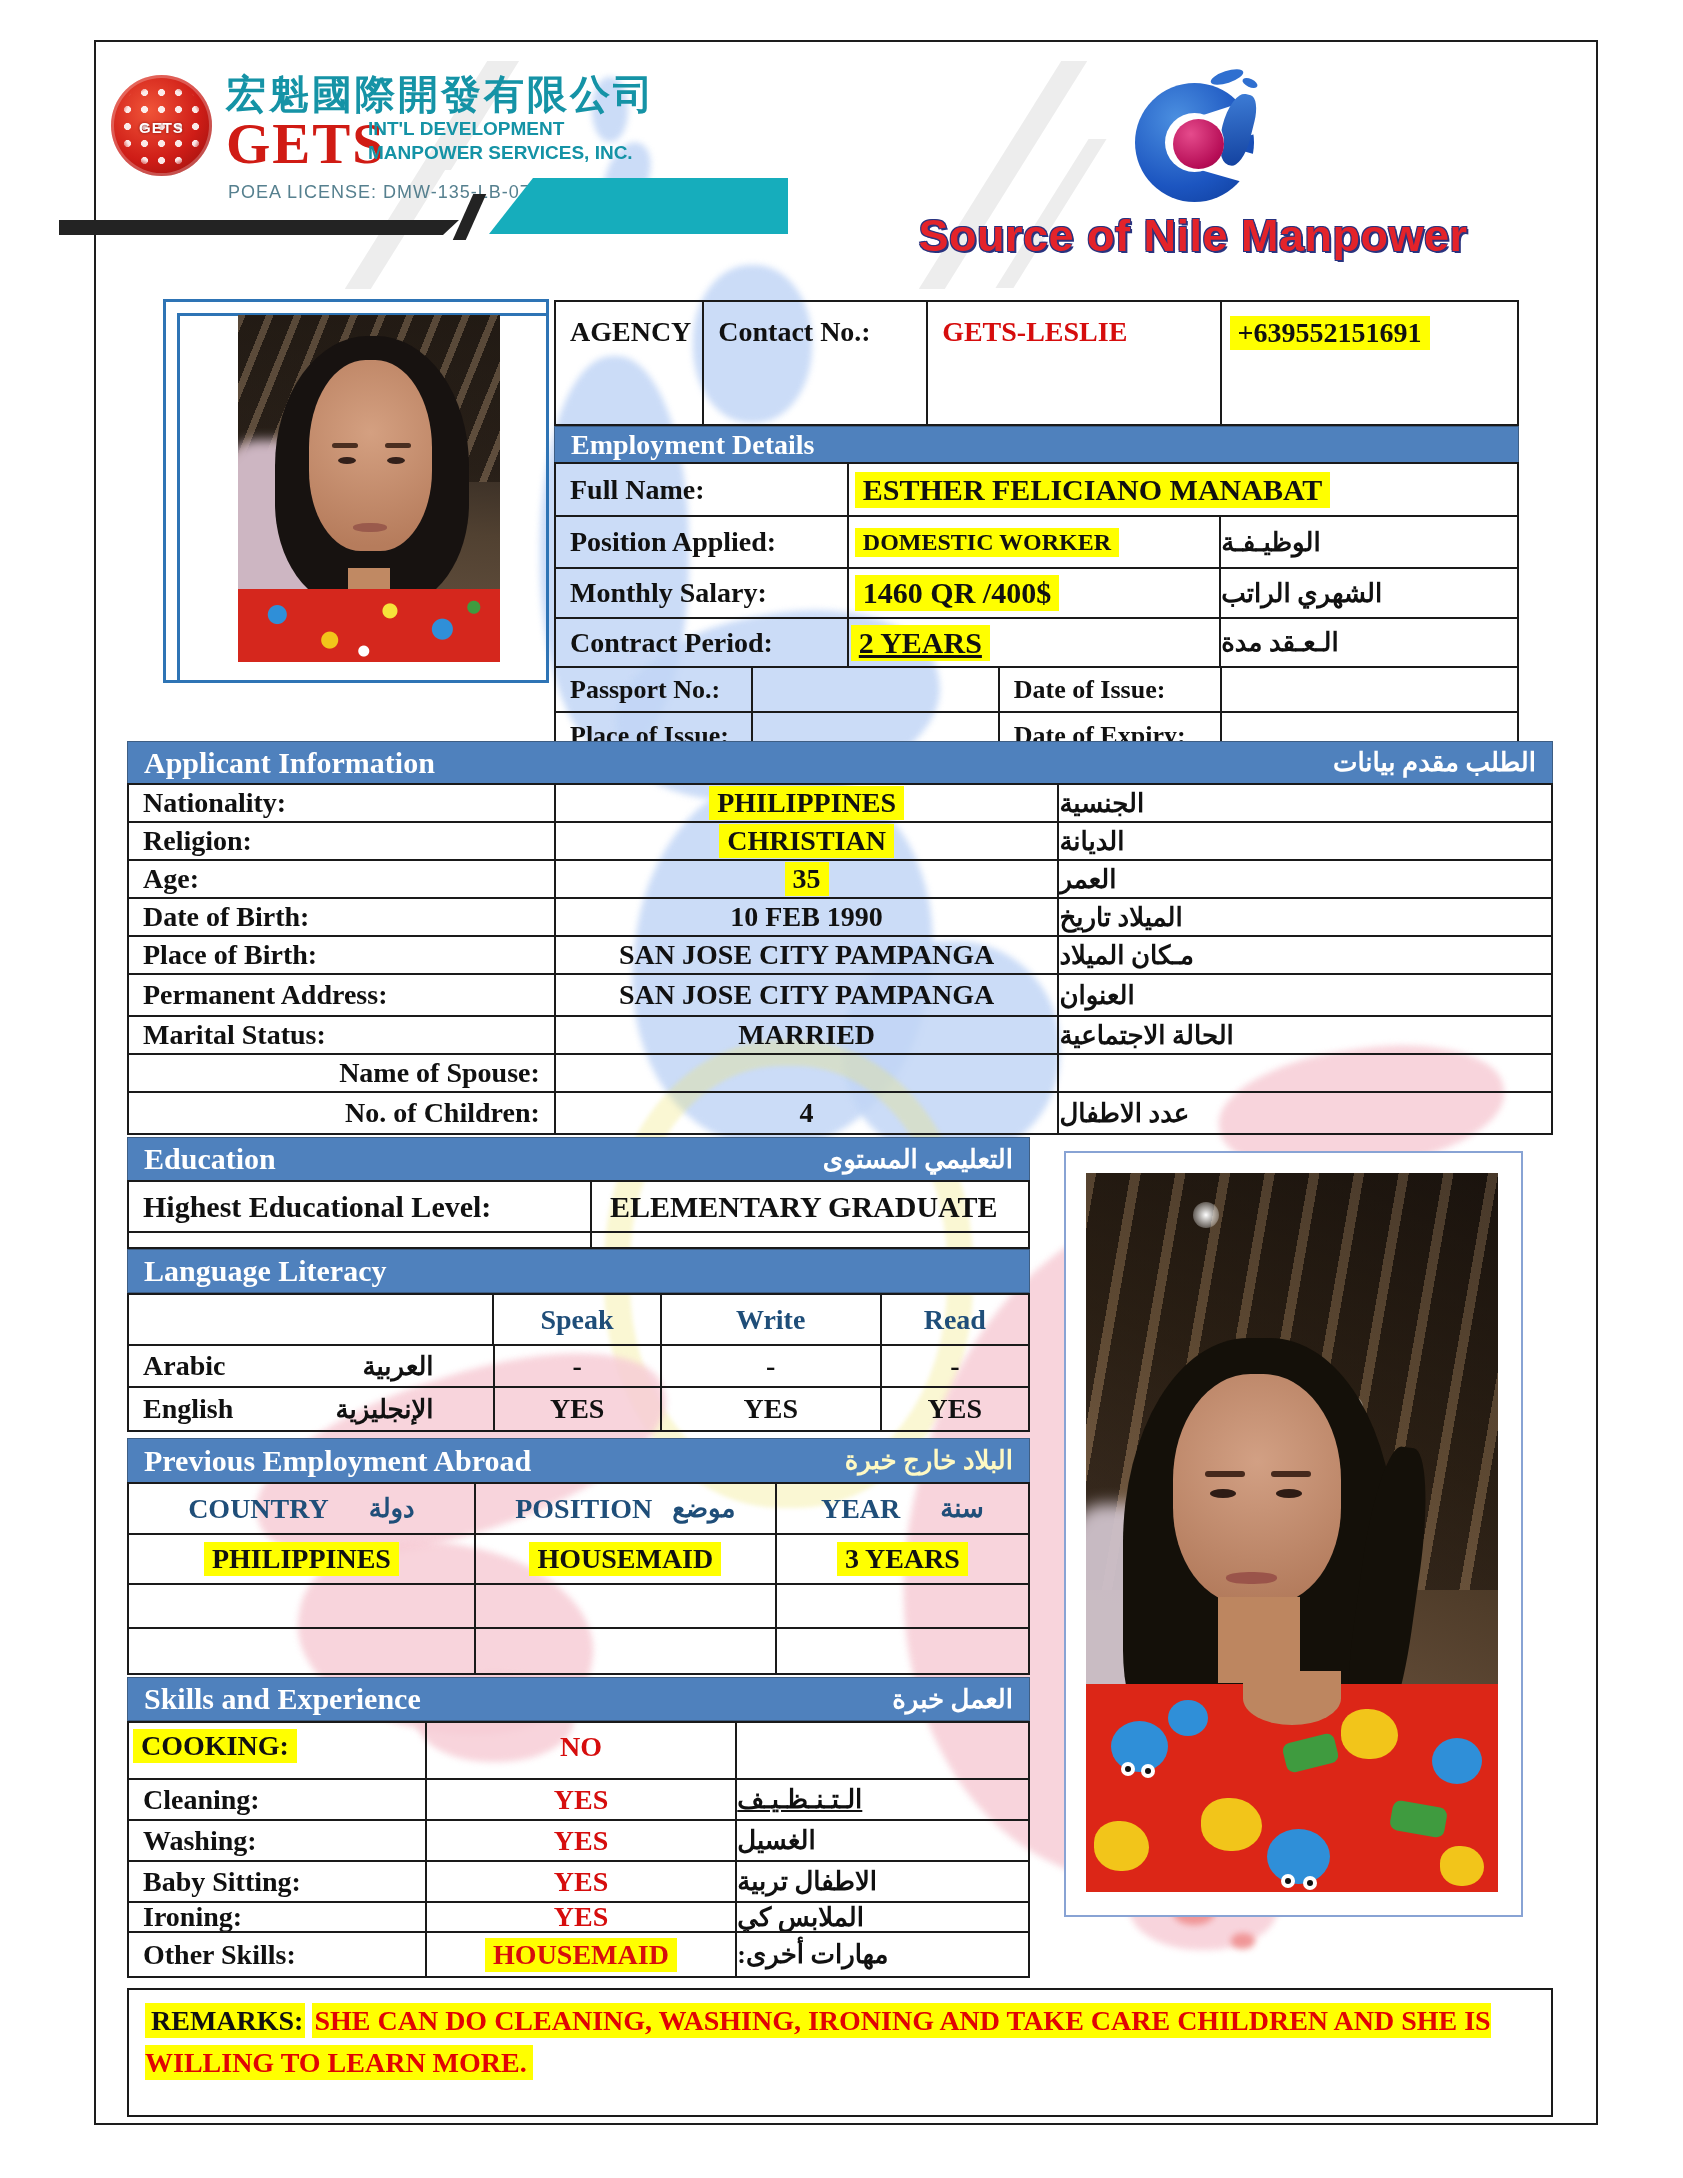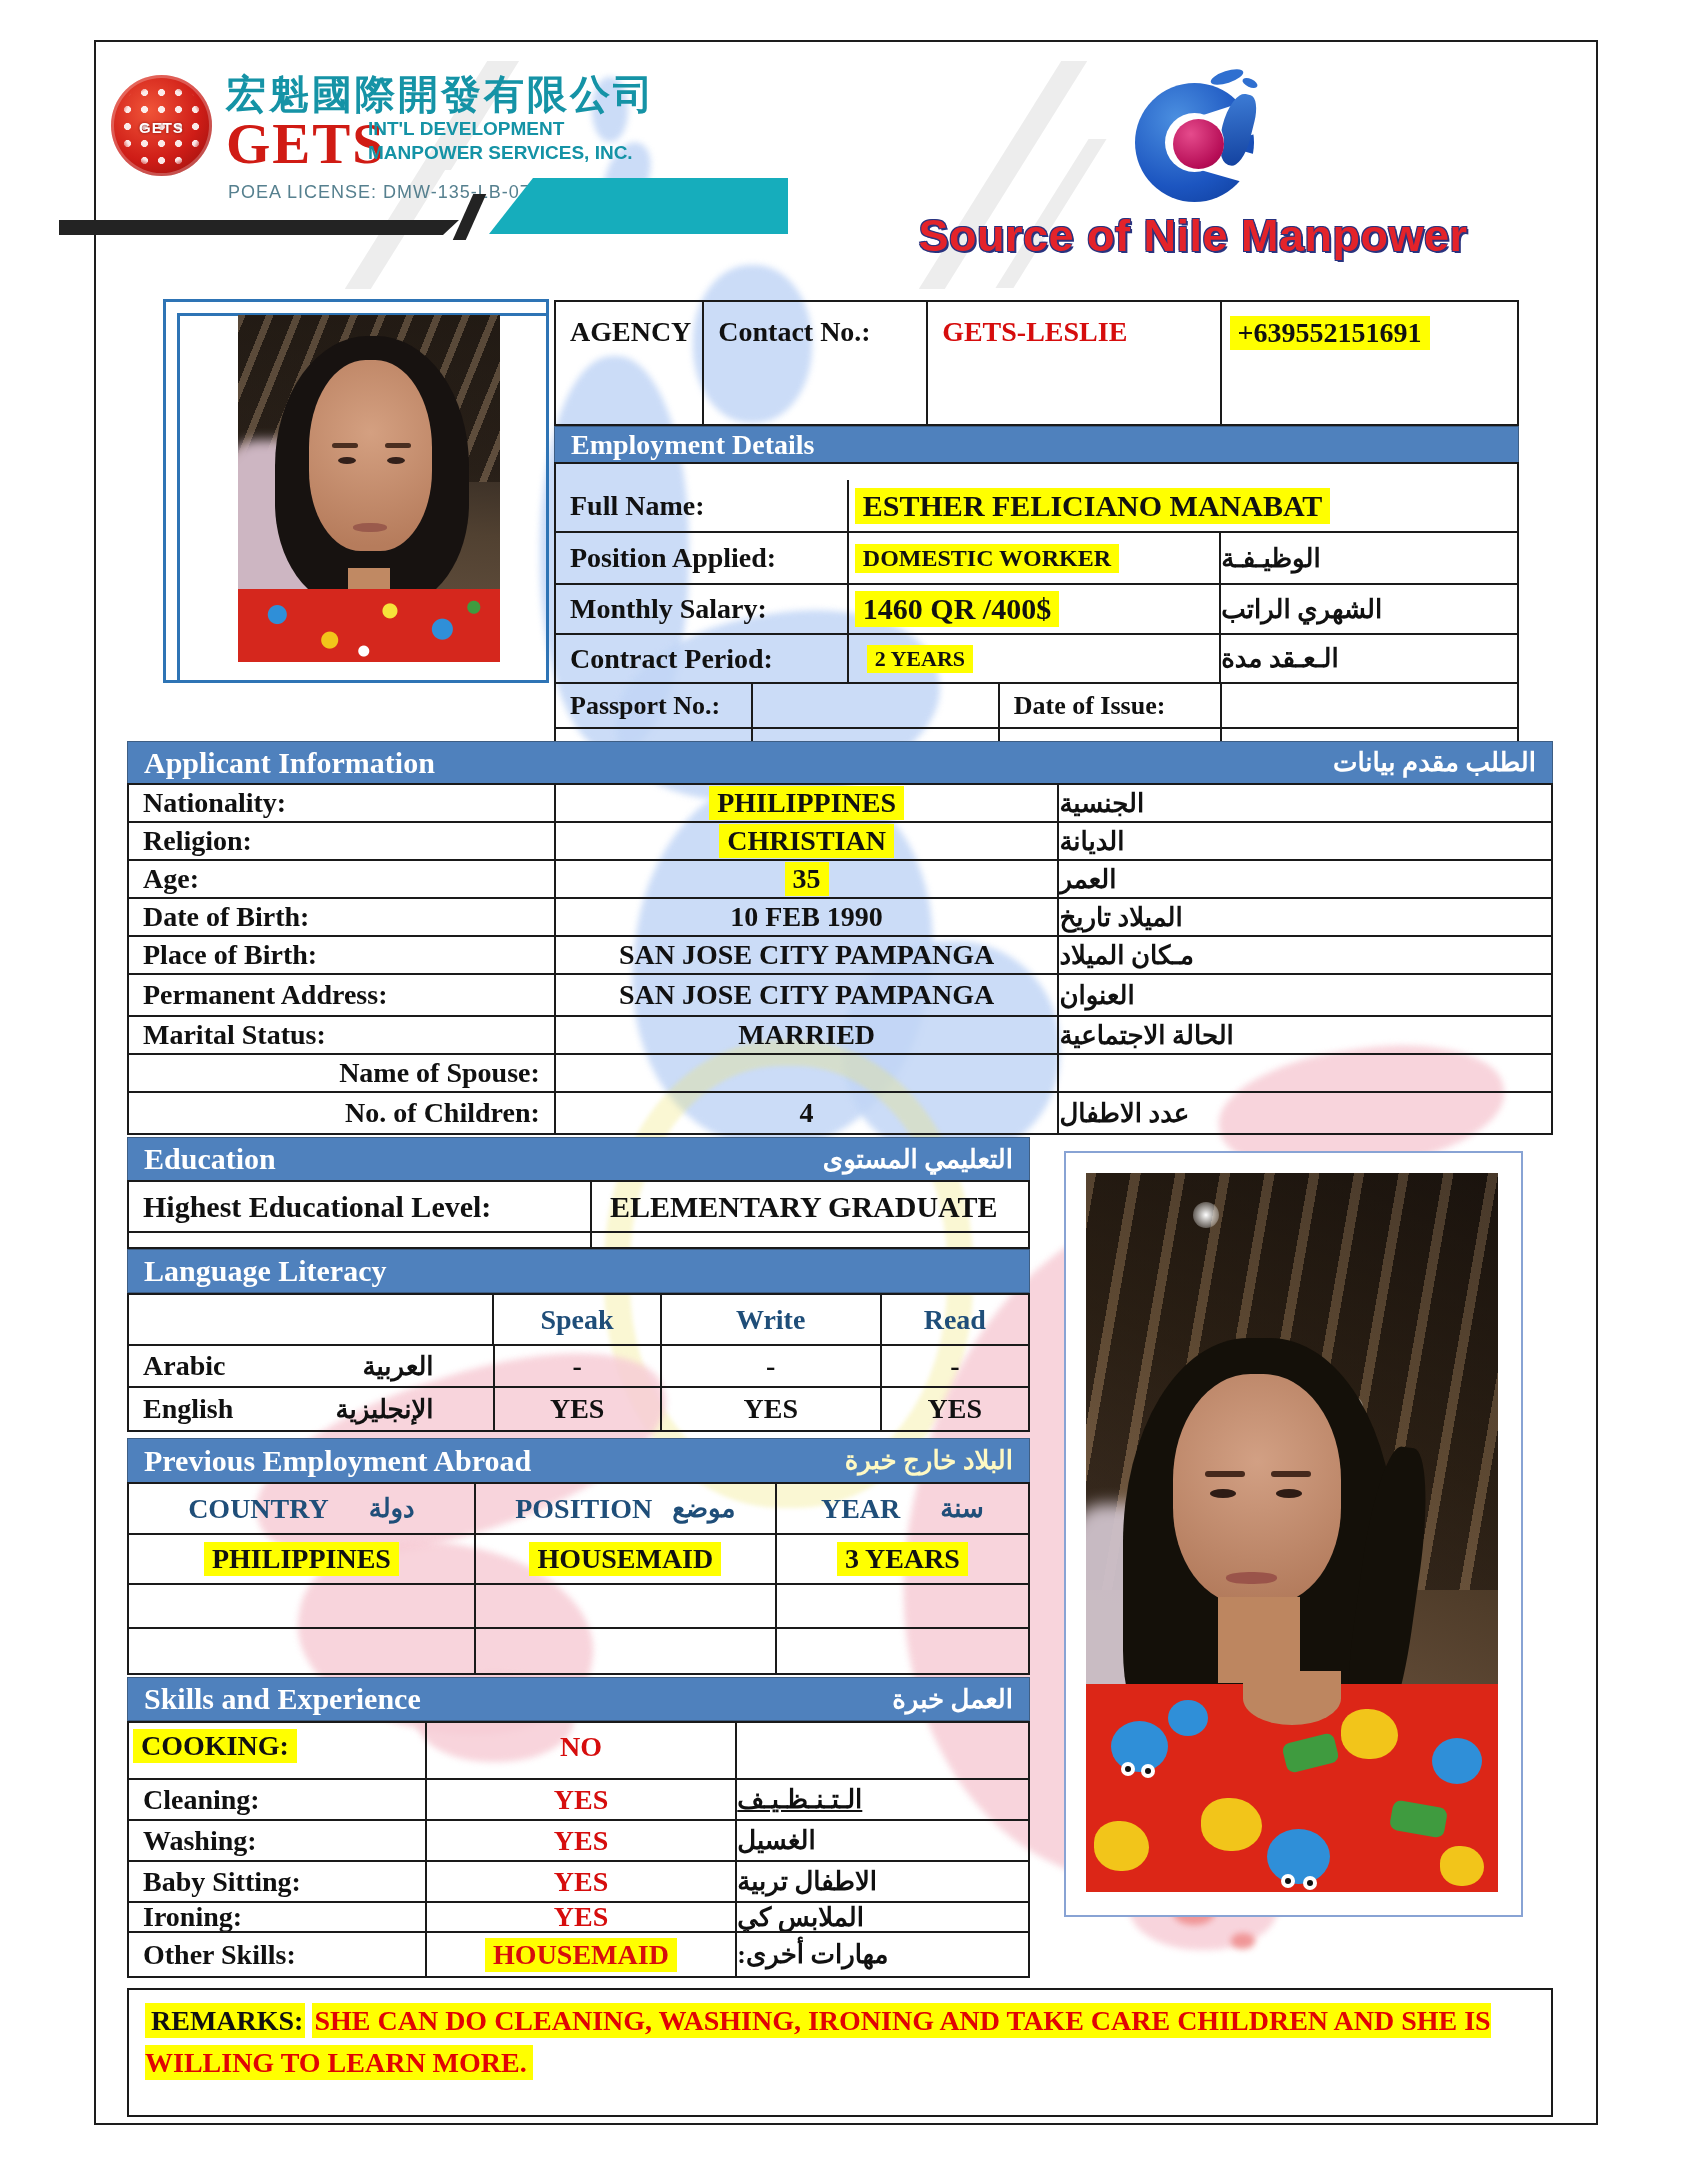--- a/index.html
+++ b/index.html
@@ -216,21 +216,21 @@
       <div class="cell top" style="width:297px;padding-left:8px;">
           <span class="hl">+639552151691</span>
         </div>
     </div>
   </div>
 
   <div class="abs bar" style="left:554px;top:426px;width:965px;height:37px;font-size:28px;">
     <span>Employment Details</span>
   </div>
   <div class="abs tbl" style="left:554px;top:462px;width:965px;">
-    <div class="trow" style="height:53px;margin-top:16px;">
+    <div class="trow" style="height:53px;">
       <div class="cell pl" style="width:294px;">Full Name:</div>
       <div class="cell" style="width:671px;padding-left:6px;font-size:30px;">
           <span class="hl">ESTHER FELICIANO MANABAT</span>
         </div>
     </div>
     <div class="trow" style="height:52px;">
       <div class="cell pl" style="width:294px;">Position Applied:</div>
       <div class="cell" style="width:374px;padding-left:6px;font-size:24px;">
           <span class="hl">DOMESTIC WORKER</span>
         </div>
@@ -238,21 +238,21 @@
     </div>
     <div class="trow" style="height:50px;">
       <div class="cell pl" style="width:294px;">Monthly Salary:</div>
       <div class="cell" style="width:374px;padding-left:6px;font-size:30px;">
           <span class="hl">1460 QR /400$</span>
         </div>
       <div class="cell right ar" style="width:297px;">الشهري الراتب</div>
     </div>
     <div class="trow" style="height:49px;">
       <div class="cell pl" style="width:294px;">Contract Period:</div>
-      <div class="cell" style="width:374px;padding-left:18px;font-size:22px;">
+      <div class="cell" style="width:374px;padding-left:2px;font-size:30px;text-decoration:underline;">
           <span class="hl">2 YEARS</span>
         </div>
       <div class="cell right ar" style="width:297px;">الـعـقد مدة</div>
     </div>
     <div class="trow" style="height:45px;">
       <div class="cell pl" style="width:198px;font-size:26px;">Passport No.:</div>
       <div class="cell" style="width:248px;"></div>
       <div class="cell pl" style="width:223px;font-size:26px;">Date of Issue:</div>
       <div class="cell" style="width:297px;"></div>
     </div>

